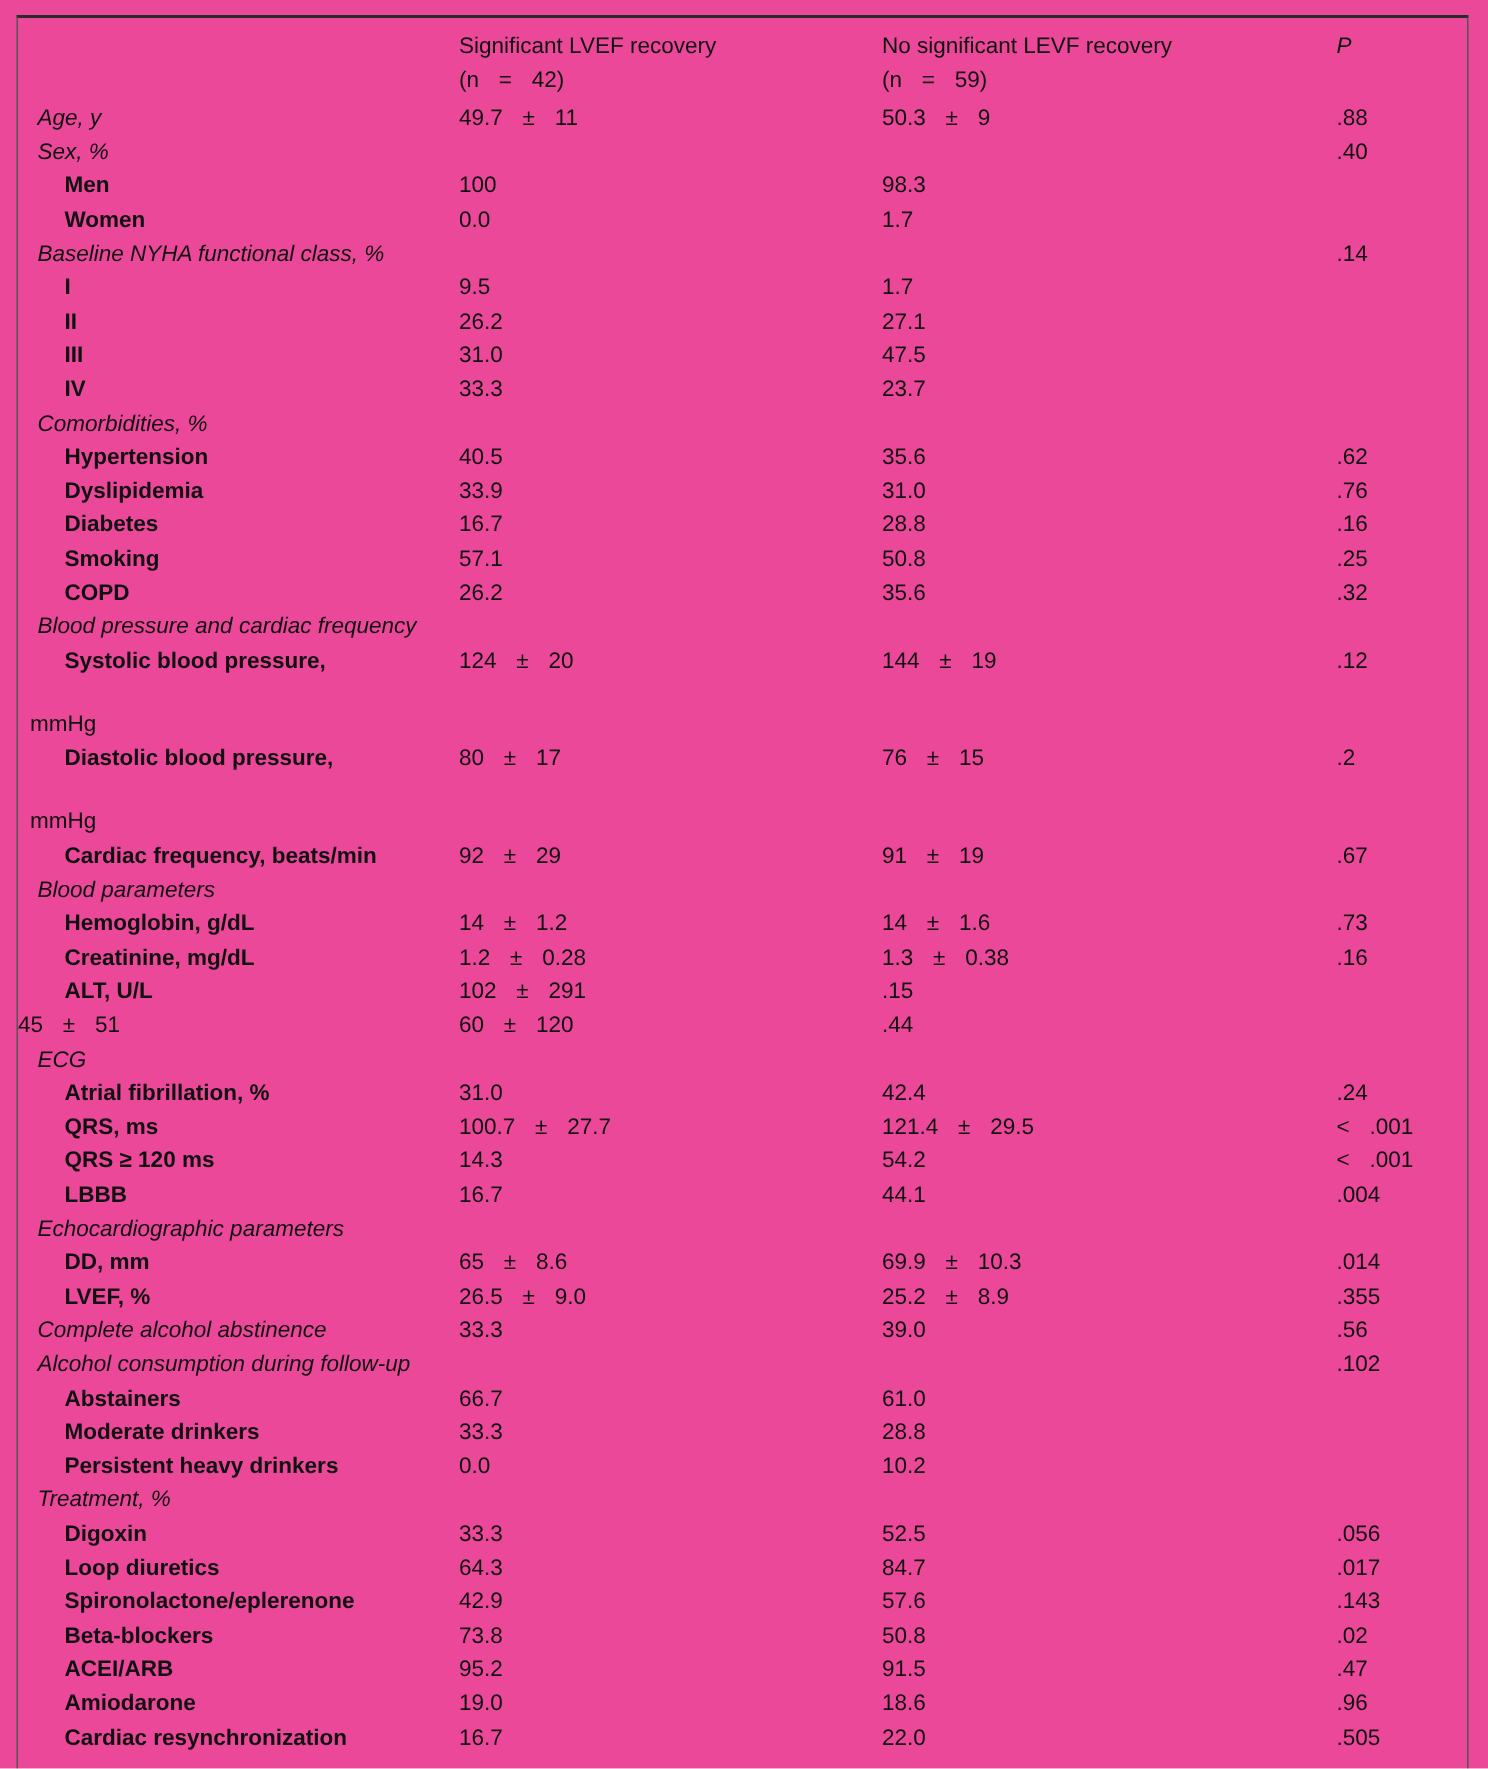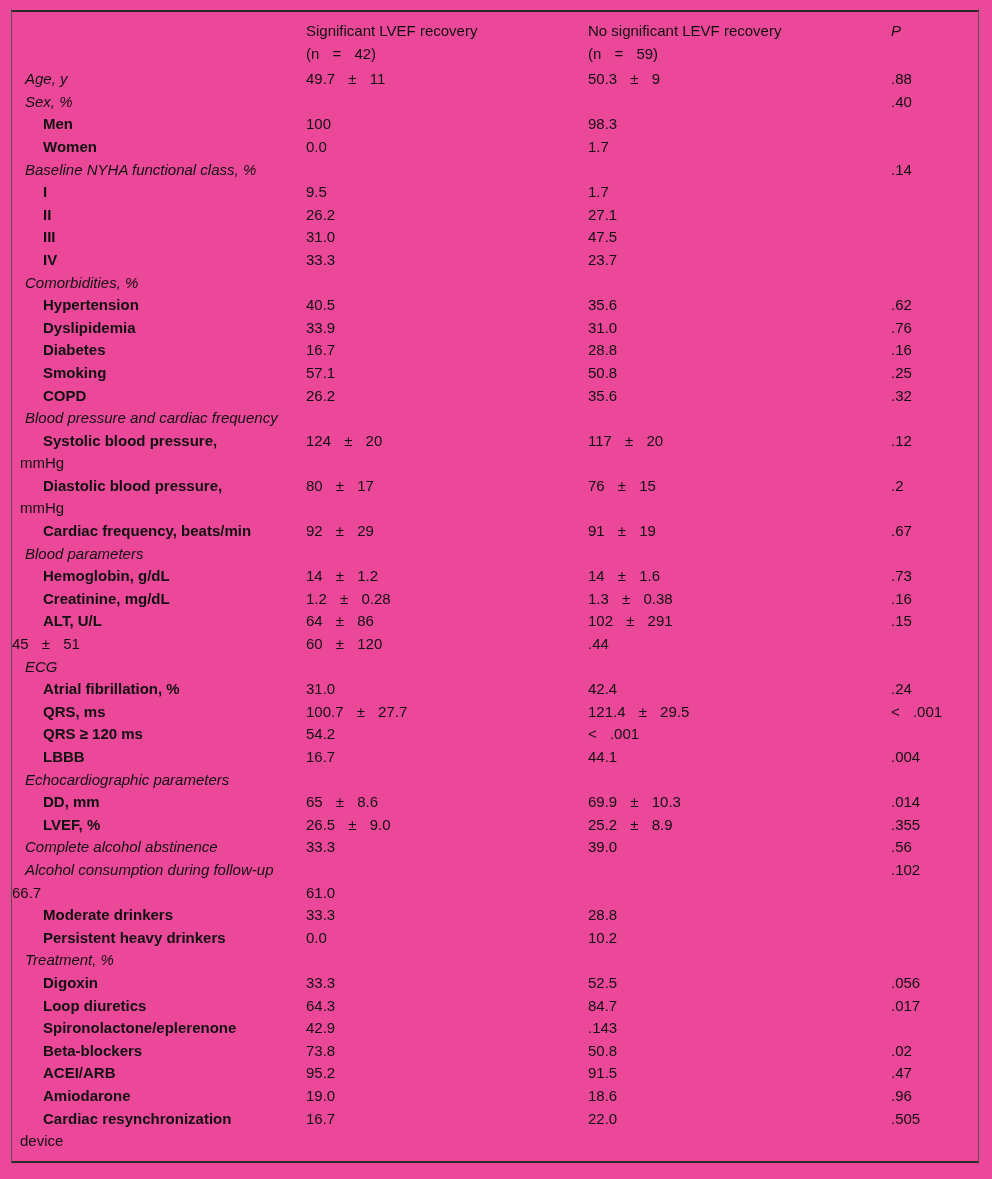--- a/index.html
+++ b/index.html
@@ -37,21 +37,21 @@
     display: grid;
     grid-template-columns: 294px 282px 303px 1fr;
     align-items: start;
   }
   .hrow { padding-top: 8px; padding-bottom: 3px; }
   .cell { overflow: hidden; white-space: nowrap; }
   .val  { word-spacing: 9px; }
   .ital { font-style: italic; }
   .label .l1.section { font-style: italic; padding-left: 13px; }
   .label .l1.item    { padding-left: 31px; font-weight: bold; }
-  .label .l2         { padding-left: 8px; }
+  .label .l2         { padding-left: 8px; margin-top: 20px; }
 </style>
 </head>
 <body>
 
 <div class="page">
   <div class="table">
 
     <div class="hrow">
       <div class="cell"></div>
       <div class="cell">
@@ -211,21 +211,21 @@
     <div class="cell val"></div>
     <div class="cell val"></div>
   </div>
 
   <div class="row">
     <div class="cell label">
             <div class="l1 item">Systolic blood pressure,</div>
             <div class="l2">mmHg</div>
           </div>
     <div class="cell val">124 ± 20</div>
-    <div class="cell val">117 ± 20</div>
+    <div class="cell val">144 ± 19</div>
     <div class="cell val">.12</div>
   </div>
 
   <div class="row">
     <div class="cell label">
             <div class="l1 item">Diastolic blood pressure,</div>
             <div class="l2">mmHg</div>
           </div>
     <div class="cell val">80 ± 17</div>
     <div class="cell val">76 ± 15</div>
@@ -265,21 +265,20 @@
           </div>
     <div class="cell val">1.2 ± 0.28</div>
     <div class="cell val">1.3 ± 0.38</div>
     <div class="cell val">.16</div>
   </div>
 
   <div class="row">
     <div class="cell label">
             <div class="l1 item">ALT, U/L</div>
           </div>
-    <div class="cell val">64 ± 86</div>
     <div class="cell val">102 ± 291</div>
     <div class="cell val">.15</div>
   </div>
 
   <div class="row">
     <div class="cell val">45 ± 51</div>
     <div class="cell val">60 ± 120</div>
     <div class="cell val">.44</div>
   </div>
 
@@ -307,20 +306,21 @@
           </div>
     <div class="cell val">100.7 ± 27.7</div>
     <div class="cell val">121.4 ± 29.5</div>
     <div class="cell val">&lt; .001</div>
   </div>
 
   <div class="row">
     <div class="cell label">
             <div class="l1 item">QRS ≥ 120 ms</div>
           </div>
+    <div class="cell val">14.3</div>
     <div class="cell val">54.2</div>
     <div class="cell val">&lt; .001</div>
   </div>
 
   <div class="row">
     <div class="cell label">
             <div class="l1 item">LBBB</div>
           </div>
     <div class="cell val">16.7</div>
     <div class="cell val">44.1</div>
@@ -366,20 +366,23 @@
   <div class="row">
     <div class="cell label">
             <div class="l1 section">Alcohol consumption during follow-up</div>
           </div>
     <div class="cell val"></div>
     <div class="cell val"></div>
     <div class="cell val">.102</div>
   </div>
 
   <div class="row">
+    <div class="cell label">
+            <div class="l1 item">Abstainers</div>
+          </div>
     <div class="cell val">66.7</div>
     <div class="cell val">61.0</div>
     <div class="cell val"></div>
   </div>
 
   <div class="row">
     <div class="cell label">
             <div class="l1 item">Moderate drinkers</div>
           </div>
     <div class="cell val">33.3</div>
@@ -421,20 +424,21 @@
     <div class="cell val">64.3</div>
     <div class="cell val">84.7</div>
     <div class="cell val">.017</div>
   </div>
 
   <div class="row">
     <div class="cell label">
             <div class="l1 item">Spironolactone/eplerenone</div>
           </div>
     <div class="cell val">42.9</div>
+    <div class="cell val">57.6</div>
     <div class="cell val">.143</div>
   </div>
 
   <div class="row">
     <div class="cell label">
             <div class="l1 item">Beta-blockers</div>
           </div>
     <div class="cell val">73.8</div>
     <div class="cell val">50.8</div>
     <div class="cell val">.02</div>

